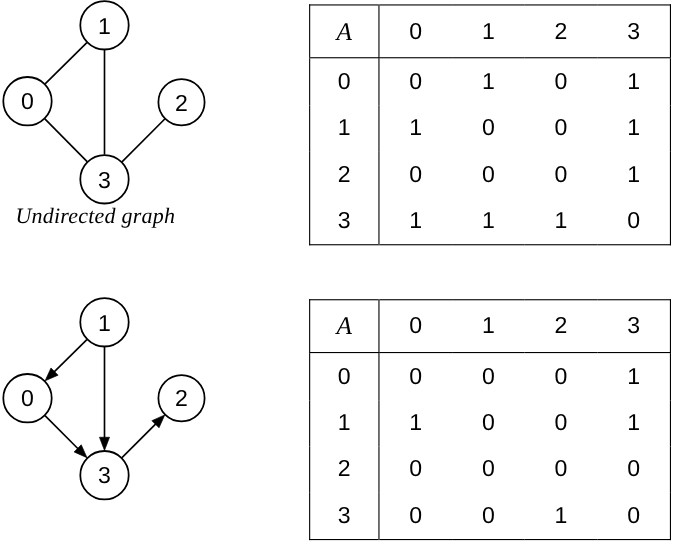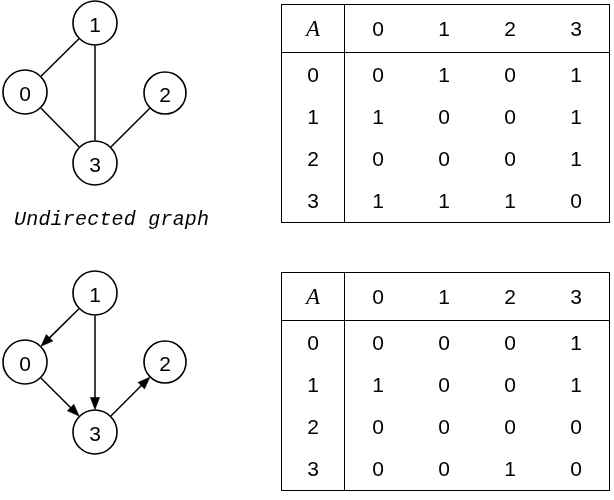--- a/index.html
+++ b/index.html
@@ -39,21 +39,21 @@
   .graph-caption {
     position: absolute;
     left: 14px;
     font-family: "Liberation Serif", "DejaVu Serif", serif;
     font-style: italic;
     font-size: 20px;
     color: #000000;
     letter-spacing: 0.2px;
     white-space: nowrap;
   }
-  #caption-undirected { top: 208px; font-family: Liberation Mono, monospace; }
+  #caption-undirected { top: 186px; }
 
   .node-label {
     font-family: "Liberation Sans", sans-serif;
     font-size: 21px;
     fill: #000000;
     text-anchor: middle;
     dominant-baseline: central;
   }
   .node-circle {
     fill: #ffffff;

